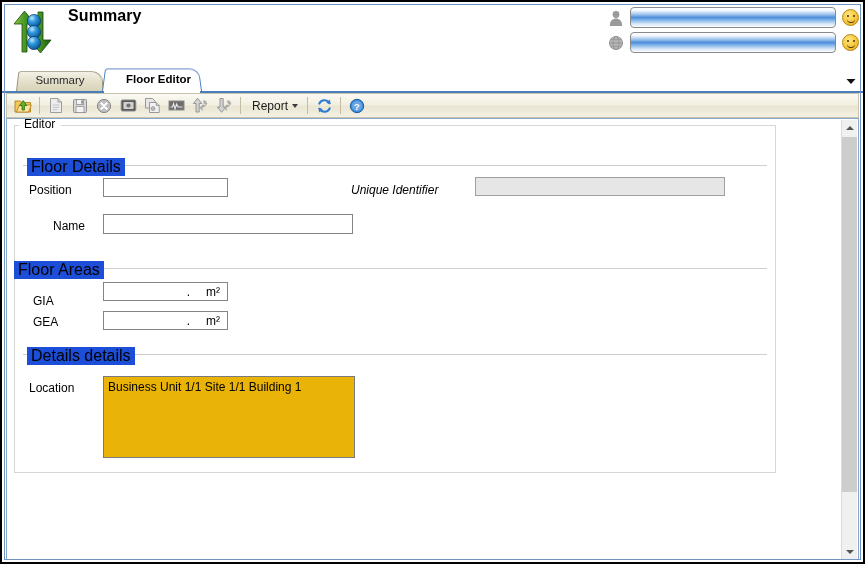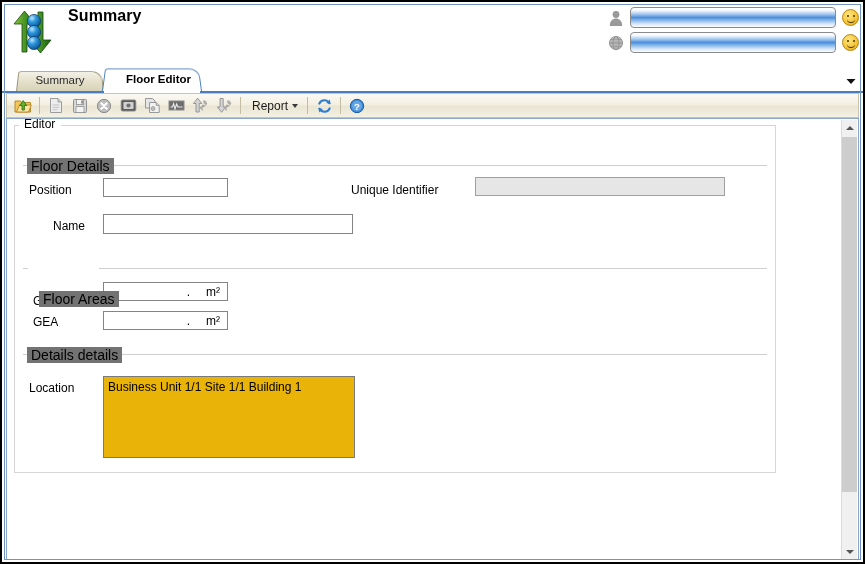--- a/index.html
+++ b/index.html
@@ -266,23 +266,23 @@
   }
 
   
   .subgroup-line {
     position: absolute;
     height: 1px;
     background: #cfcfcf;
   }
   .subgroup-caption {
     position: absolute;
-    font-size: 14px;
-    color: #000000;
-    background: #737373;
+    font-size: 16px;
+    color: #000000;
+    background: #1d4ed8;
     padding: 0 4px;
     white-space: nowrap;
     z-index: 3;
   }
 
   .fld-label {
     position: absolute;
     font-size: 12px;
     color: #000000;
     white-space: nowrap;
@@ -579,29 +579,29 @@
     </div>
     <div class="editor-group-caption">Editor</div>
 
     <div class="subgroup-line" style="left:16px; top:46px; width:5px;"></div>
     <div class="subgroup-line" style="left:96px; top:46px; width:664px;"></div>
     <div class="subgroup-caption" style="left:20px; top:39px;">Floor Details</div>
 
     <div class="fld-label" style="left:22px; top:64px;text-align:center;">Position</div>
     <input class="txtbox" style="left: 96px; top: 59px; width: 125px; height: 19px;" value="">
 
-    <div class="fld-label" style="left:344px; top:64px;">Unique Identifier</div>
+    <div class="fld-label" style="left:344px; top:64px;font-style:italic;">Unique Identifier</div>
     <input class="txtbox readonly" style="left: 468px; top: 58px; width: 250px; height: 19px;" readonly="" value="">
 
     <div class="fld-label" style="left:22px; top:100px;margin-left:24px;">Name</div>
     <input class="txtbox" style="left: 96px; top: 95px; width: 250px; height: 20px;" value="">
 
     <div class="subgroup-line" style="left:16px; top:149px; width:5px;"></div>
     <div class="subgroup-line" style="left:92px; top:149px; width:668px;"></div>
-    <div class="subgroup-caption" style="left:32px; top:142px;margin-top:30px;">Floor Areas</div>
+    <div class="subgroup-caption" style="left:7px; top:142px;">Floor Areas</div>
 
     <div class="fld-label" style="left:26px; top:175px;">GIA</div>
     <div class="numbox" style="left:96px; top:163px; width:125px;">
       <span class="num-dot">.</span>
       <span class="num-unit">m²</span>
     </div>
 
     <div class="fld-label" style="left:26px; top:196px;">GEA</div>
     <div class="numbox" style="left:96px; top:192px; width:125px;">
       <span class="num-dot">.</span>

